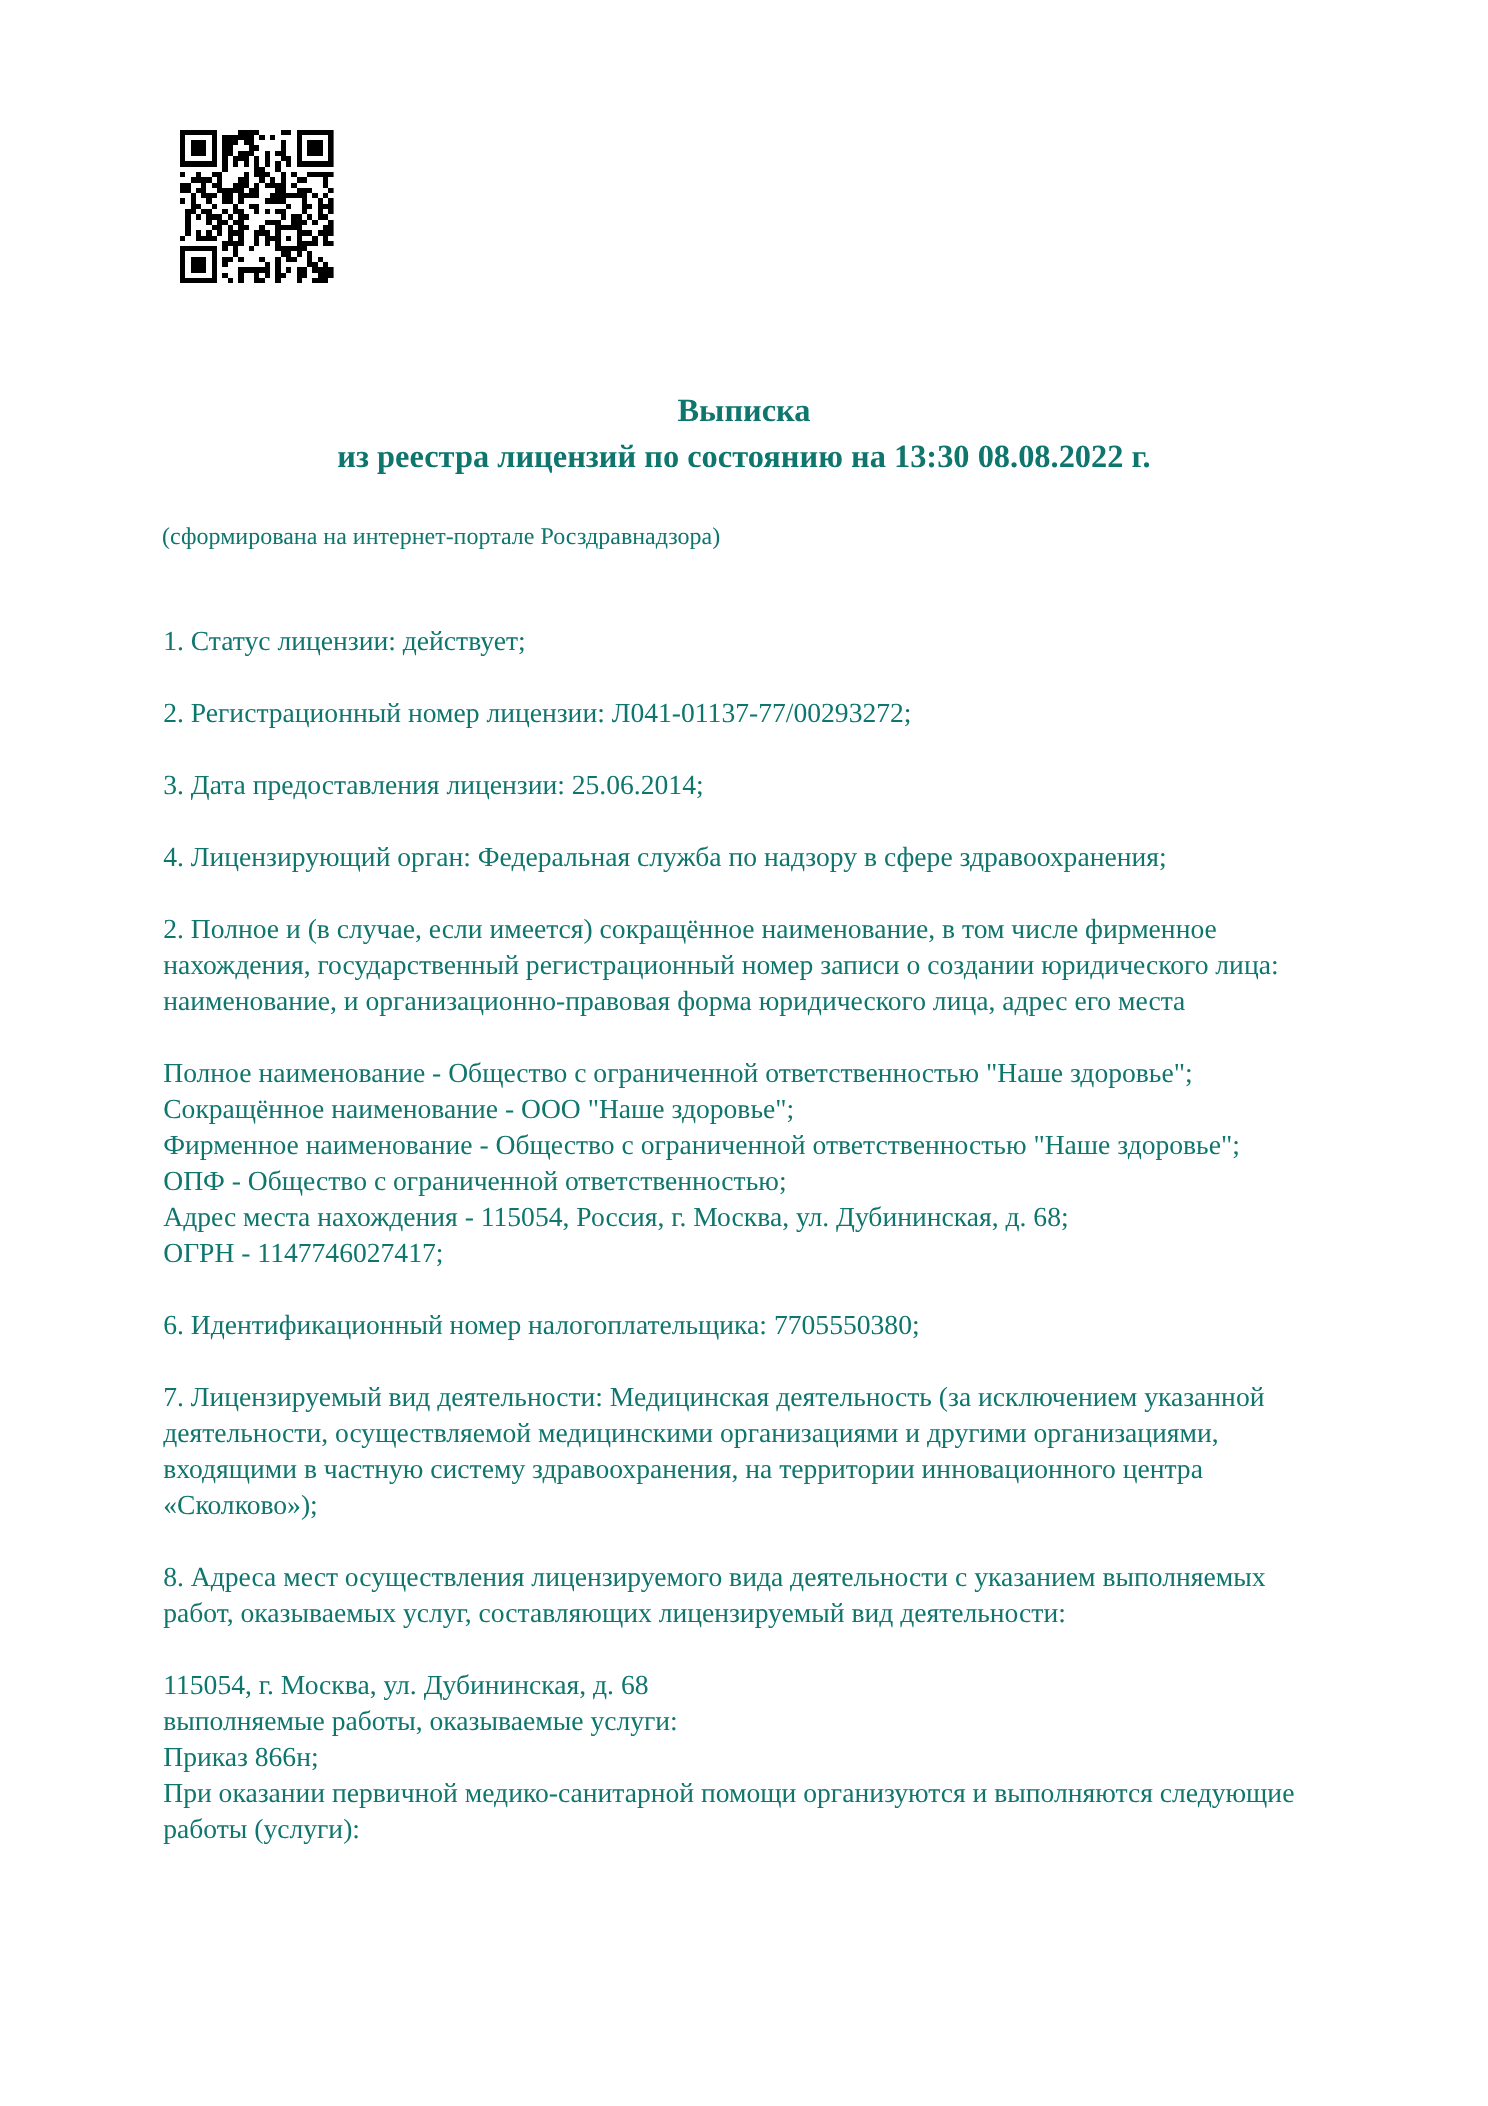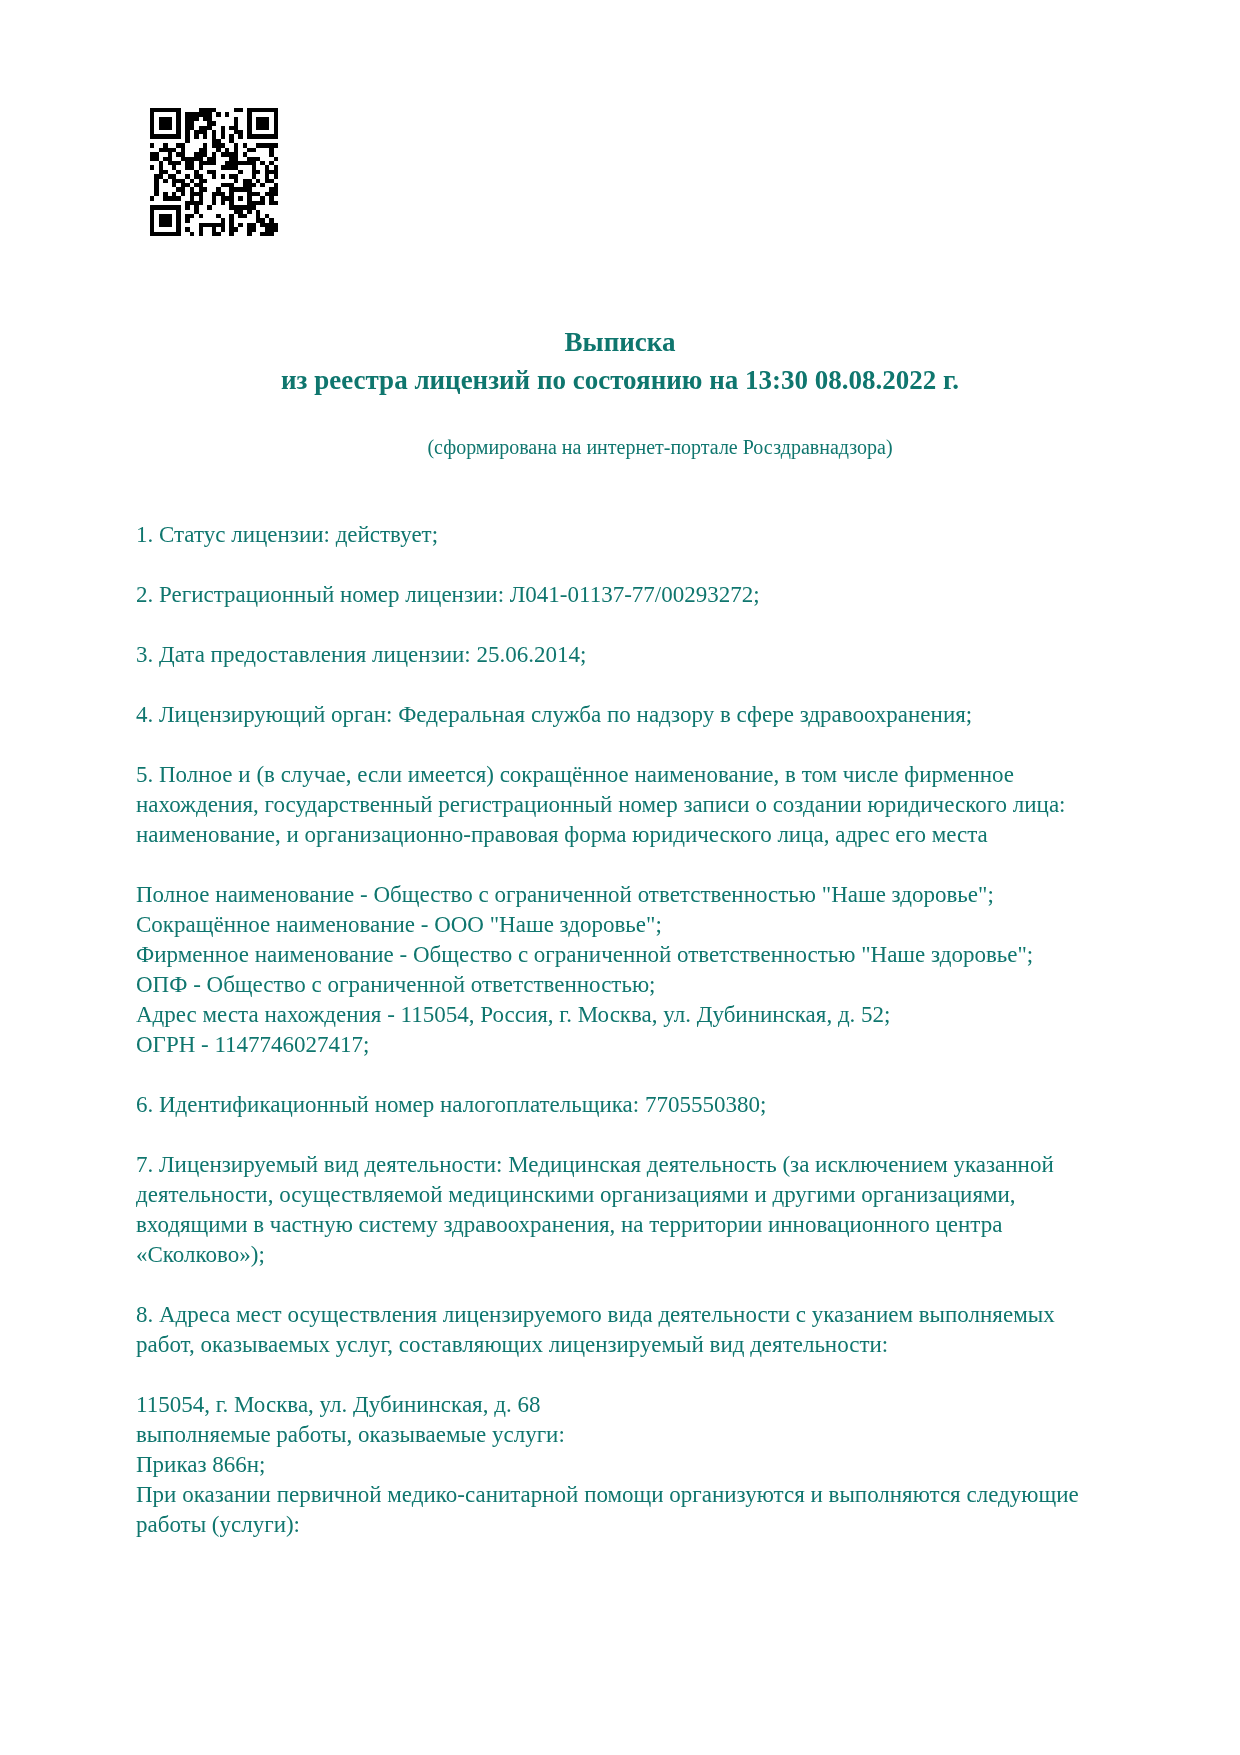--- a/index.html
+++ b/index.html
@@ -36,21 +36,21 @@
     font-weight: bold;
     font-size: 27px;
     line-height: 38px;
     white-space: nowrap;
   }
   .subtitle {
     position: absolute;
     left: 135px;
     top: 433px;
     width: 1050px;
-    text-align: center;
+    text-align: left;
     font-size: 20px;
     line-height: 28px;
     white-space: nowrap;
   }
   .body-text {
     position: absolute;
     left: 136px;
     top: 520px;
     width: 1060px;
     font-size: 23px;
@@ -507,30 +507,30 @@
       <div class="para">
         <div class="line">2. Регистрационный номер лицензии: Л041-01137-77/00293272;</div>
       </div>
       <div class="para">
         <div class="line">3. Дата предоставления лицензии: 25.06.2014;</div>
       </div>
       <div class="para">
         <div class="line">4. Лицензирующий орган: Федеральная служба по надзору в сфере здравоохранения;</div>
       </div>
       <div class="para">
-        <div class="line">5. Полное и (в случае, если имеется) сокращённое наименование, в том числе фирменное</div>
+        <div class="line">2. Полное и (в случае, если имеется) сокращённое наименование, в том числе фирменное</div>
         <div class="line">нахождения, государственный регистрационный номер записи о создании юридического лица:</div>
         <div class="line">наименование, и организационно-правовая форма юридического лица, адрес его места</div>
       </div>
       <div class="para">
         <div class="line">Полное наименование - Общество с ограниченной ответственностью "Наше здоровье";</div>
         <div class="line">Сокращённое наименование - ООО "Наше здоровье";</div>
         <div class="line">Фирменное наименование - Общество с ограниченной ответственностью "Наше здоровье";</div>
         <div class="line">ОПФ - Общество с ограниченной ответственностью;</div>
-        <div class="line">Адрес места нахождения - 115054, Россия, г. Москва, ул. Дубининская, д. 52;</div>
+        <div class="line">Адрес места нахождения - 115054, Россия, г. Москва, ул. Дубининская, д. 68;</div>
         <div class="line">ОГРН - 1147746027417;</div>
       </div>
       <div class="para">
         <div class="line">6. Идентификационный номер налогоплательщика: 7705550380;</div>
       </div>
       <div class="para">
         <div class="line">7. Лицензируемый вид деятельности: Медицинская деятельность (за исключением указанной</div>
         <div class="line">деятельности, осуществляемой медицинскими организациями и другими организациями,</div>
         <div class="line">входящими в частную систему здравоохранения, на территории инновационного центра</div>
         <div class="line">«Сколково»);</div>

